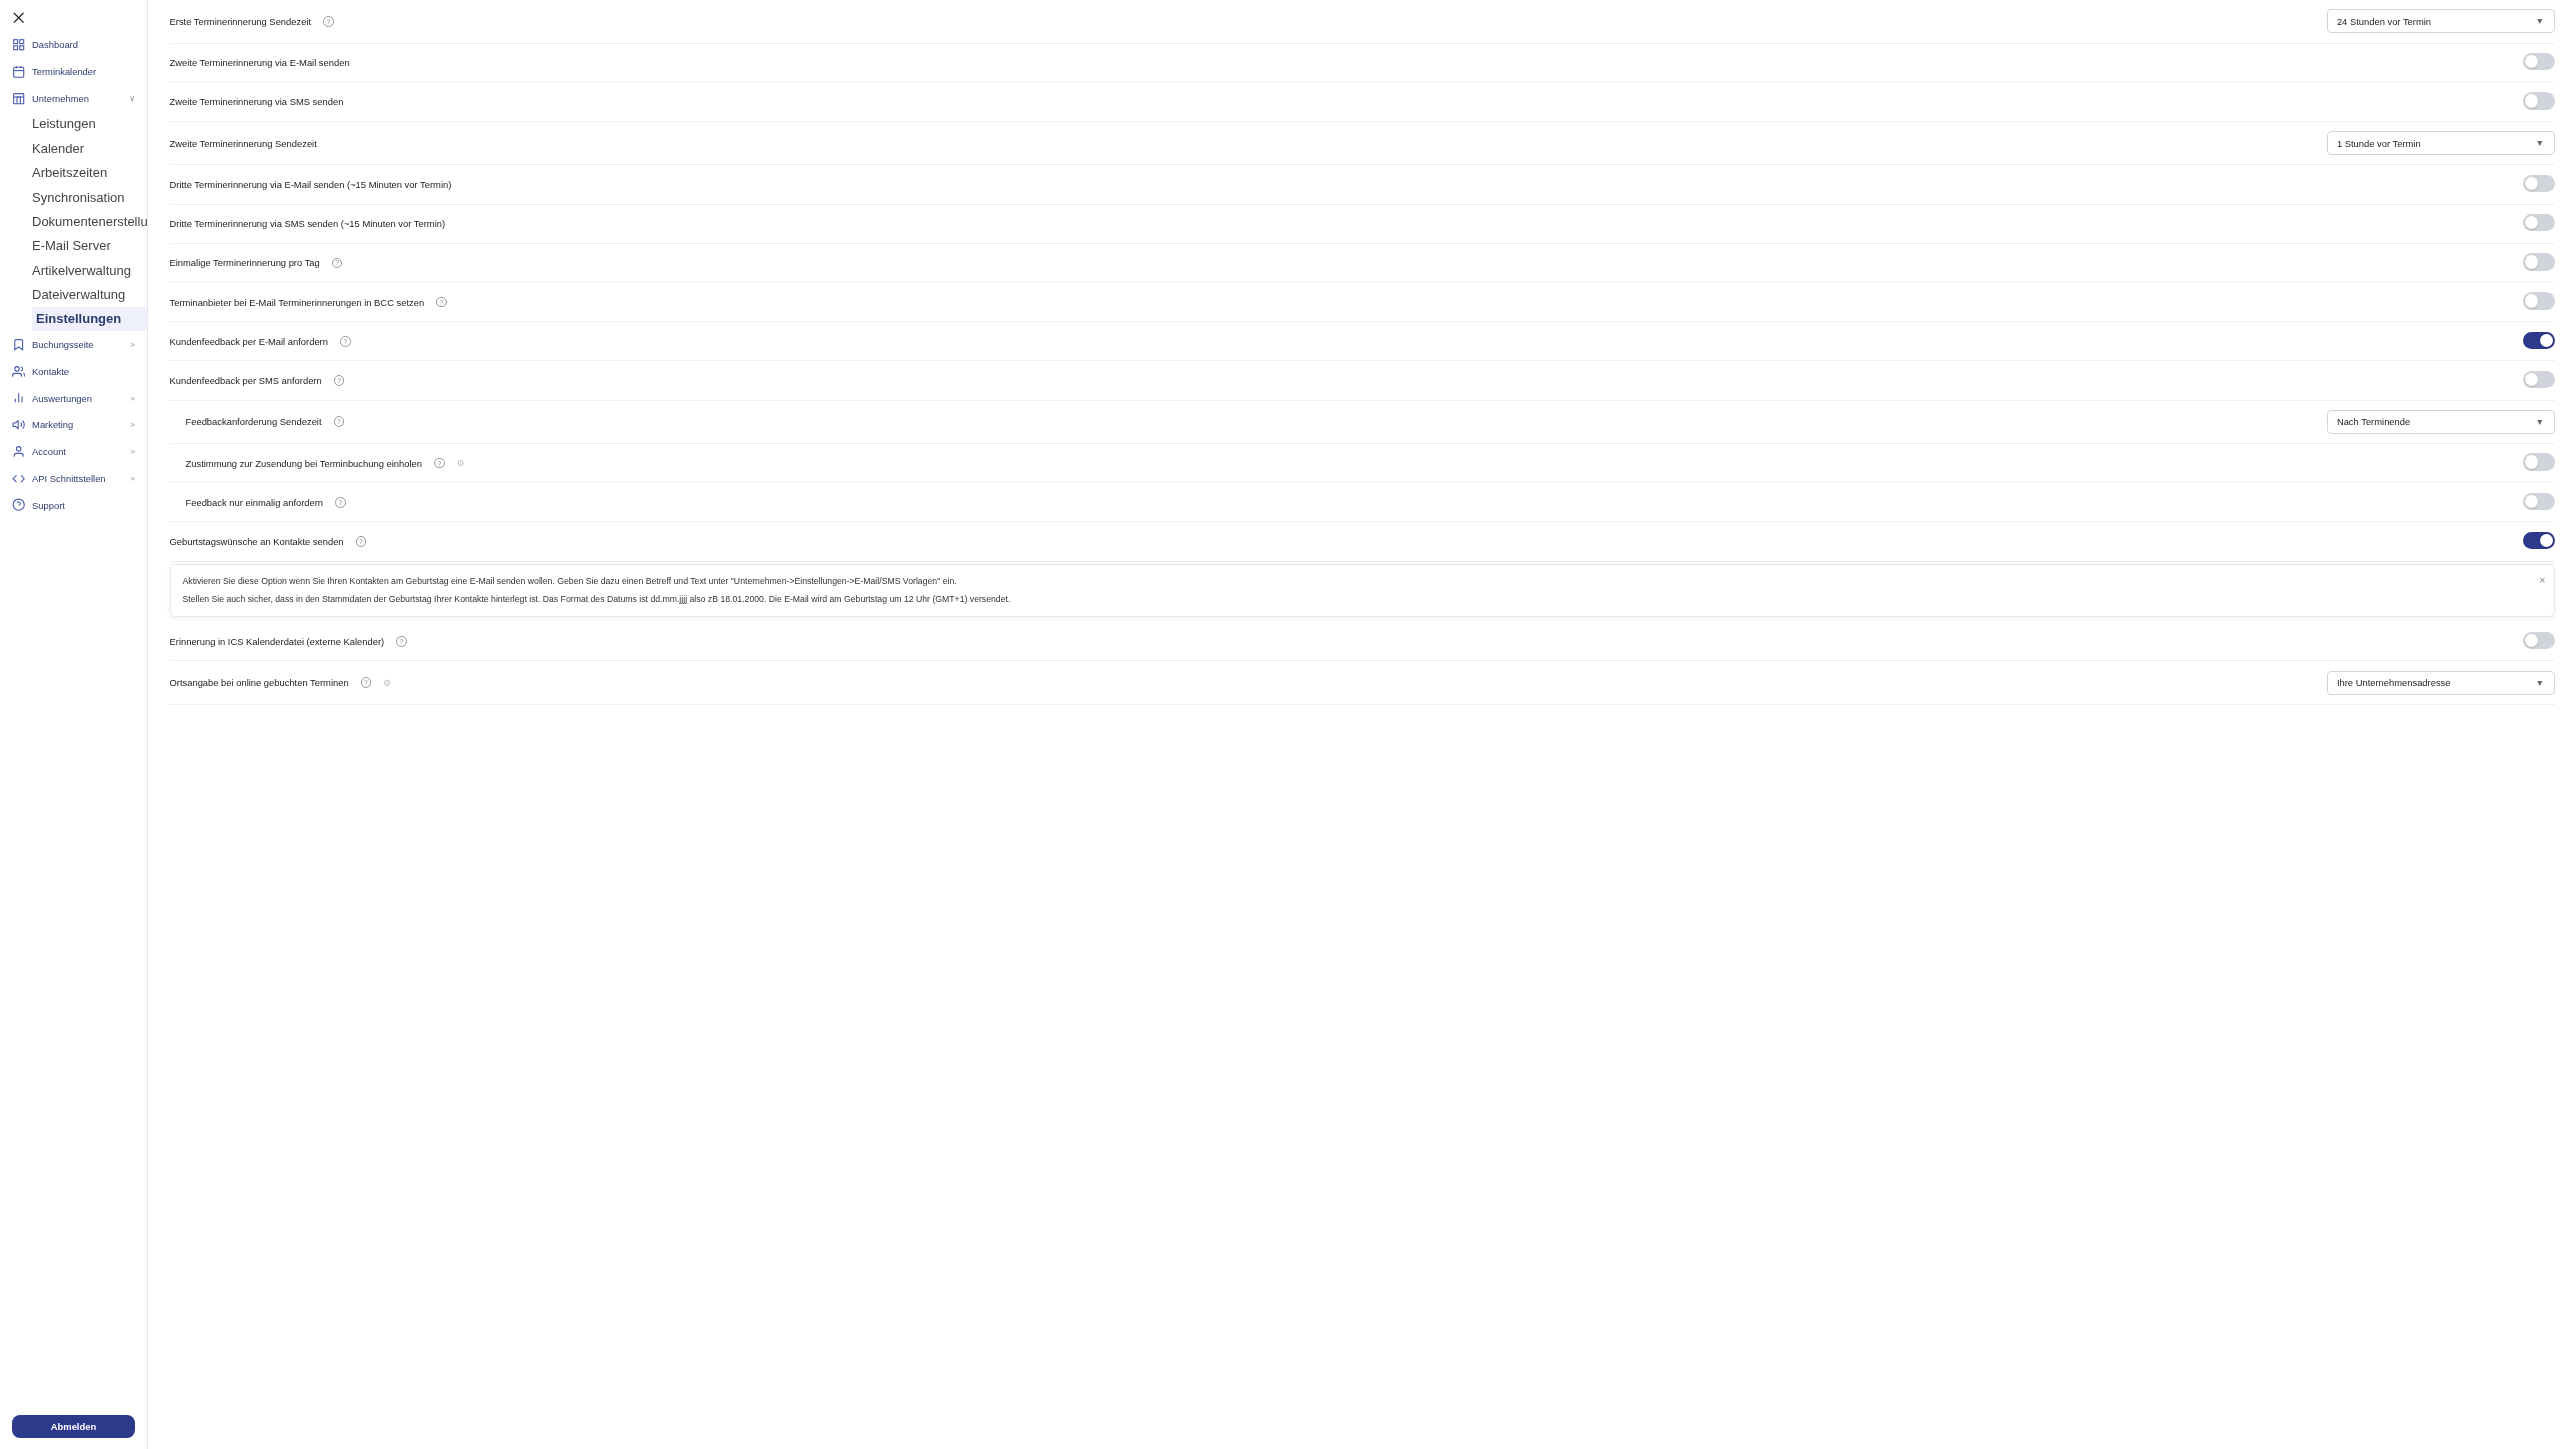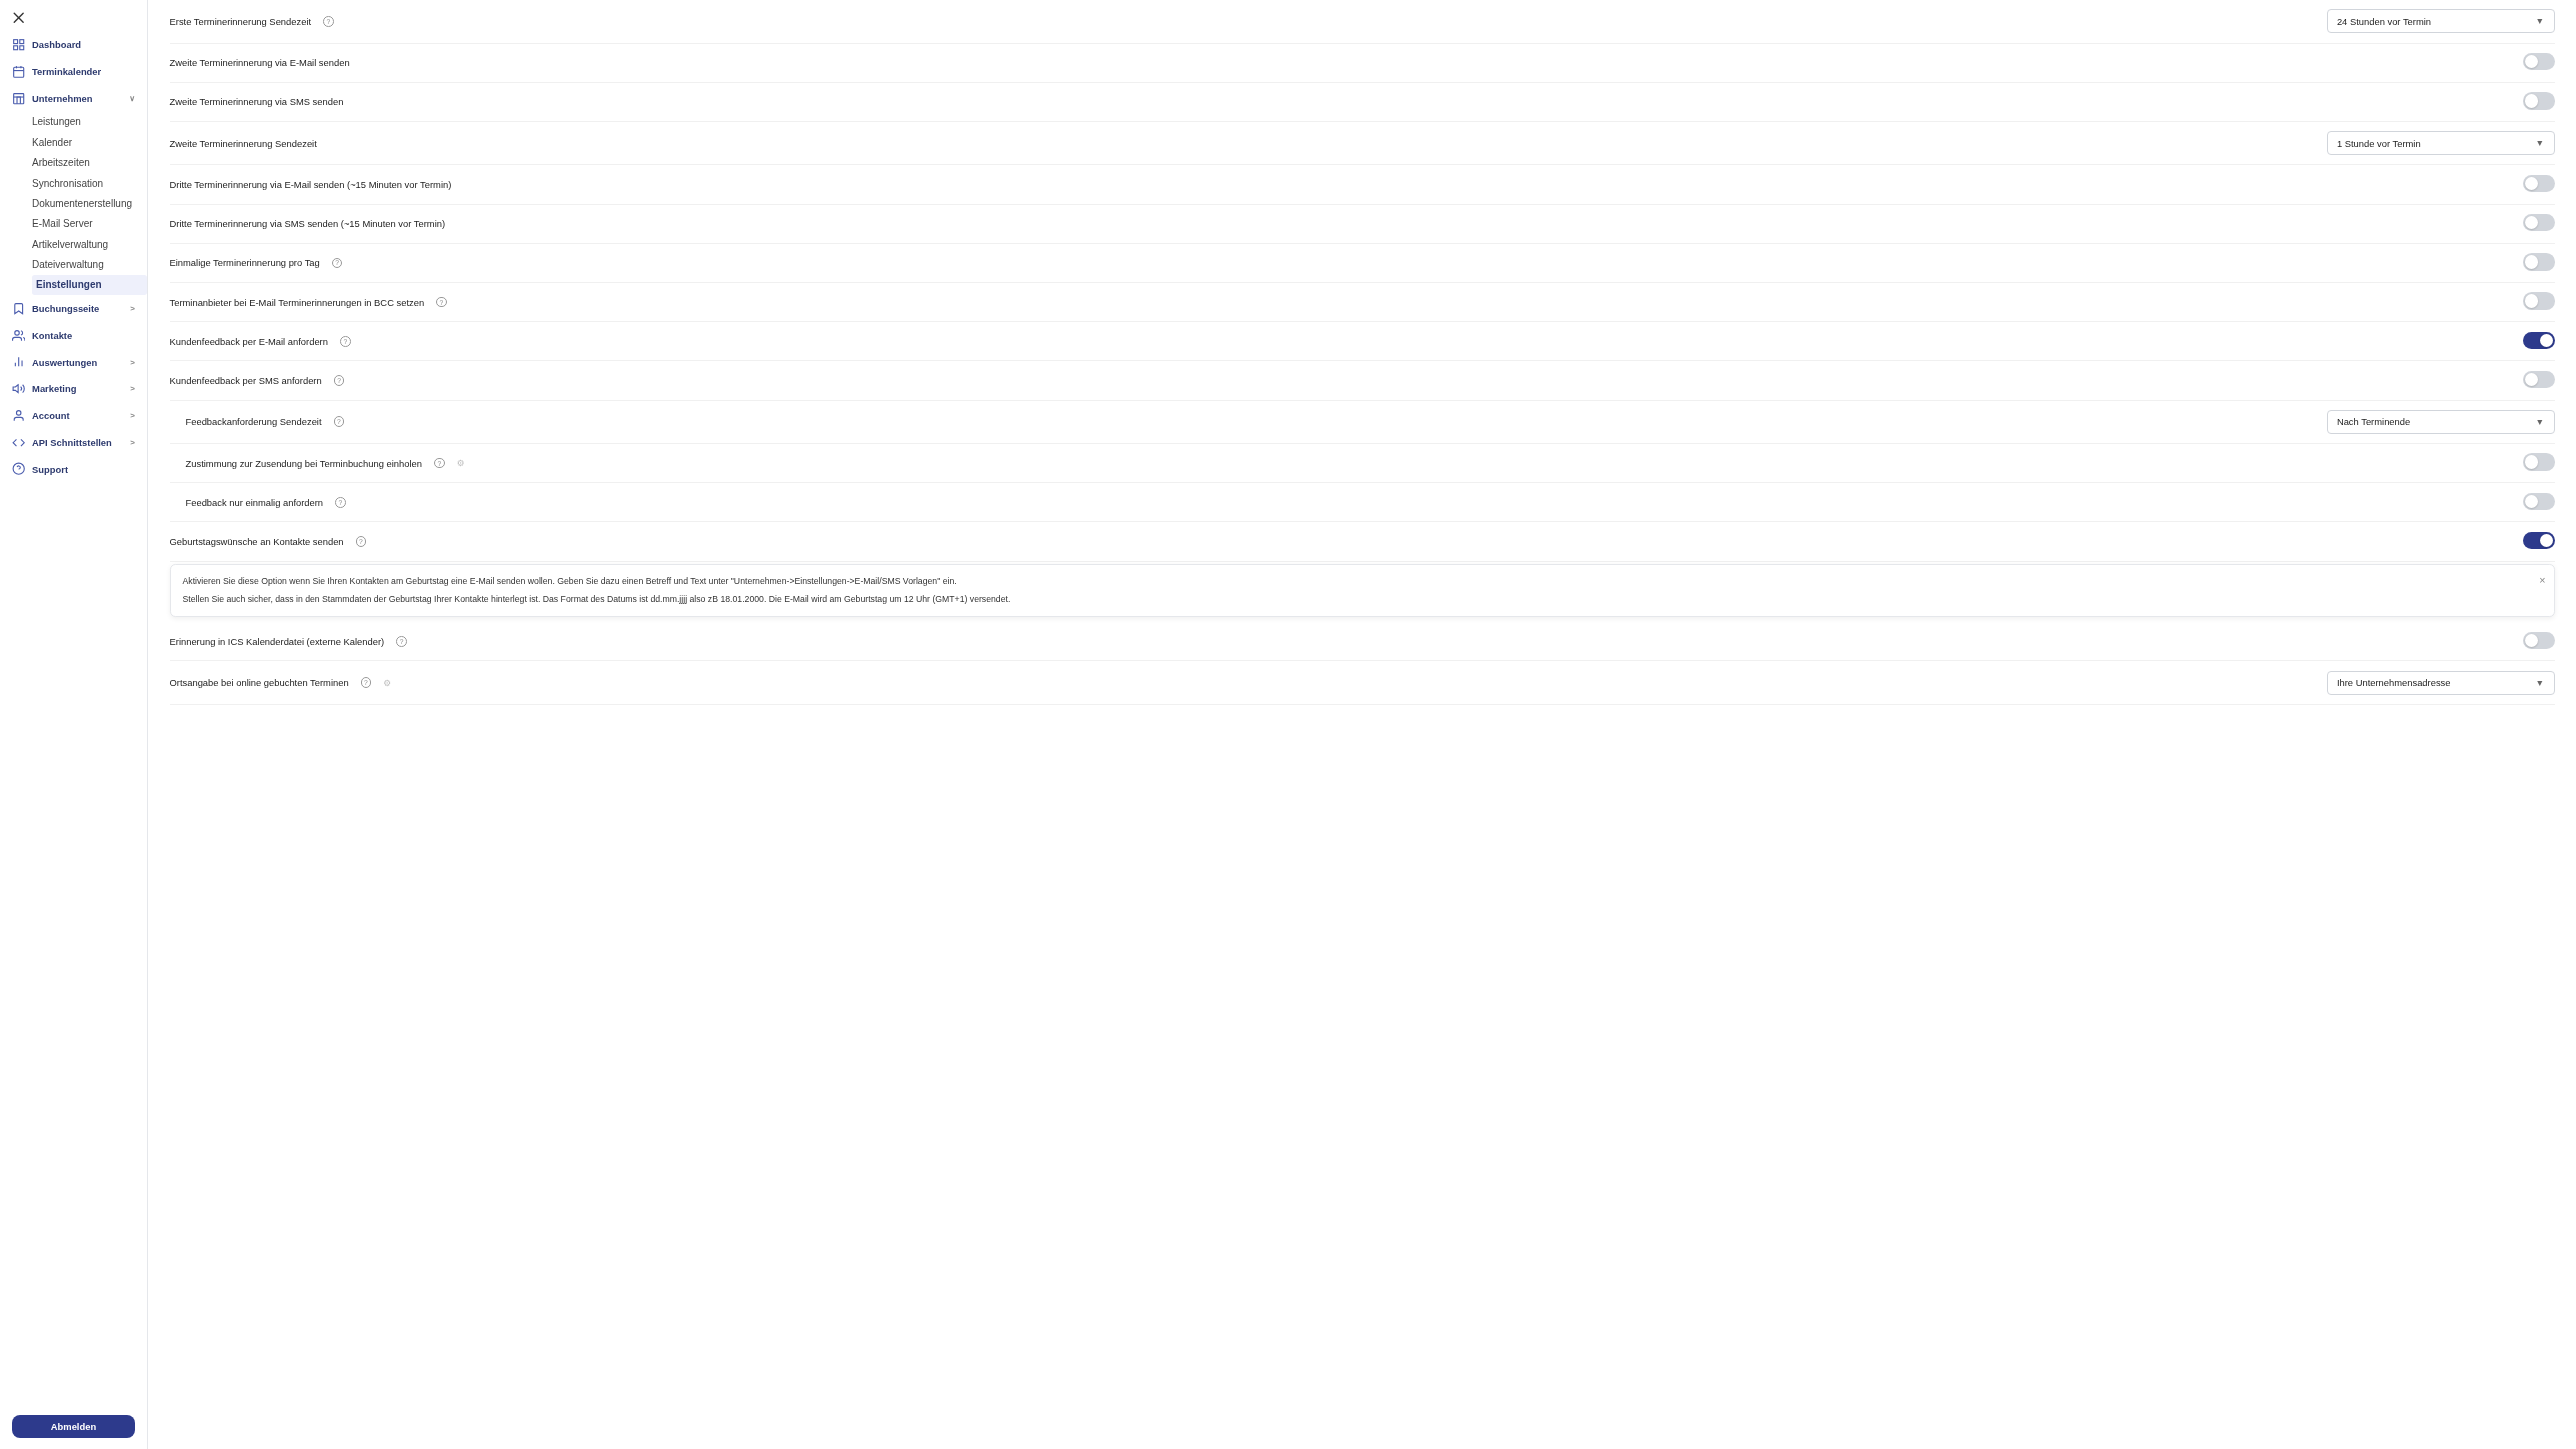--- a/index.html
+++ b/index.html
@@ -23,33 +23,33 @@
     }
     .sidebar-close svg { width: 13.4px; height: 13.4px; }
     .nav-item {
       display: flex;
       align-items: center;
       gap: 6.7px;
       padding: 6.7px 12px;
       cursor: pointer;
       color: #2d3a6e;
       font-size: 9.4px;
-      font-weight: 700;
+      font-weight: 400;
       border-radius: 0;
       text-align: center;
     }
     .nav-item .nav-icon { width: 13.4px; height: 13.4px; flex-shrink: 0; color: #4a5cad; }
     .nav-item .chevron { margin-left: auto; font-size: 8px; color: #888; }
     .sub-menu { padding-left: 32px; }
     .sub-item {
       display: block;
       padding: 4.7px 6.7px 4.7px 0;
       cursor: pointer;
       color: #444;
-      font-size: 10px;
+      font-size: 13px;
     }
     .sub-item.active { color: #2d3a6e; font-weight: 600; background: #eef0fb; border-radius: 2.7px; padding-left: 4px; }
     .sidebar-footer { margin-top: auto; padding: 10.7px 12px; }
     .btn-abmelden {
       background: #2d3a8c;
       color: #fff;
       border: none;
       border-radius: 8px;
       padding: 6px 14.8px;
       font-size: 9.4px;

